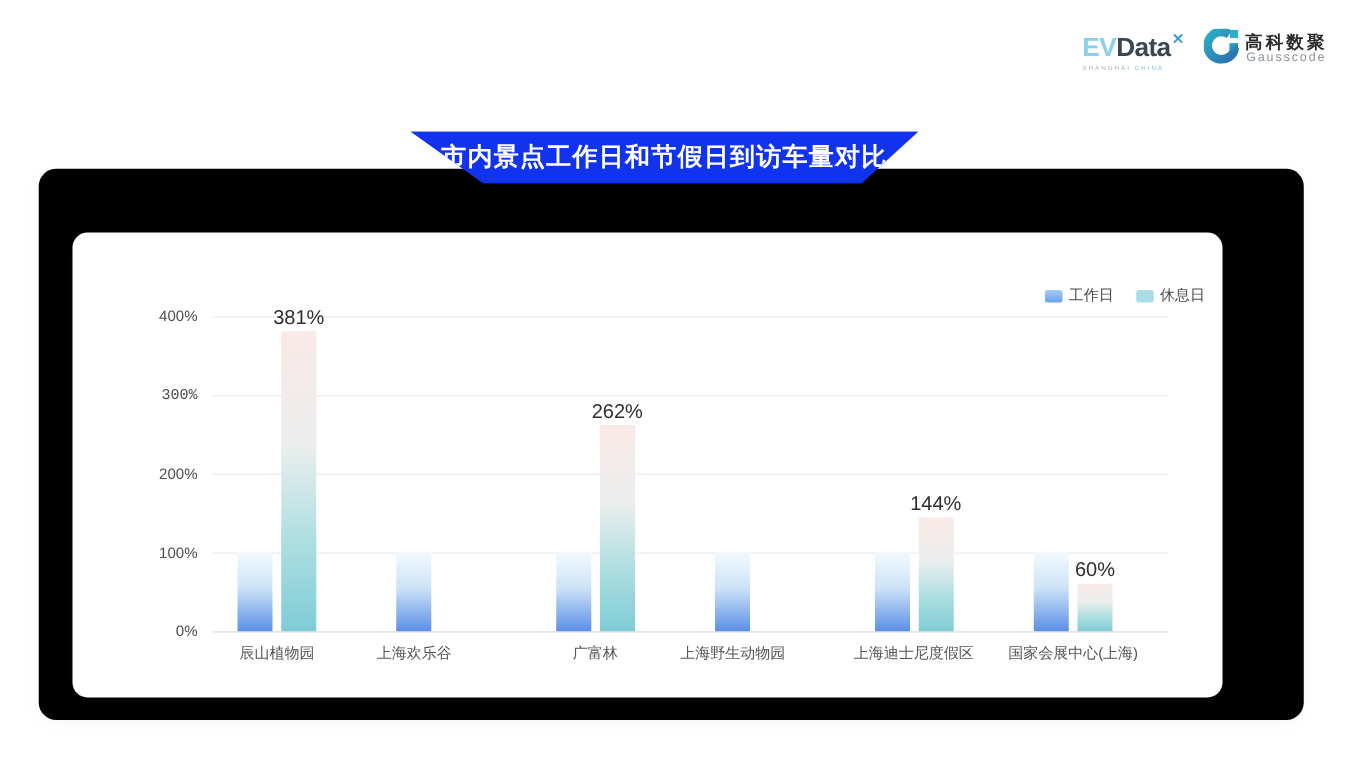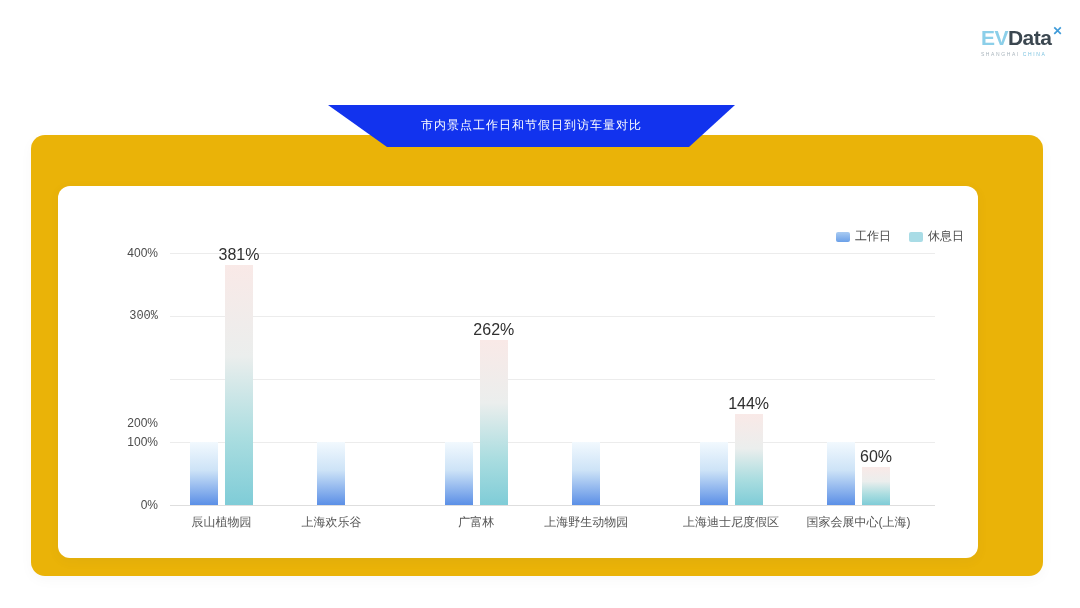--- a/index.html
+++ b/index.html
@@ -16,25 +16,25 @@
   .evdata-tag { font-size:5px; letter-spacing:1.6px; margin-top:2px; }
   .tag-l { color:#a8b4bc; } .tag-r { color:#7ec3e0; }
   .gauss { display:flex; align-items:center; gap:5px; }
   .gauss-cn { font-size:14px; font-weight:bold; color:#2b2b2b; letter-spacing:2.5px; line-height:16px; }
   .gauss-en { font-size:10px; color:#8a9297; letter-spacing:1.5px; line-height:12px; }
 
   
   .banner { position:absolute; left:328px; top:105px; width:407px; height:42px; z-index:3;
             background:#1233ee; clip-path:polygon(0 0, 100% 0, calc(100% - 46px) 100%, 59px 100%);
             display:flex; align-items:center; justify-content:center; }
-  .banner span { color:#ffffff; font-size:12px; font-weight:normal; letter-spacing:1px; padding-bottom:2px; }
+  .banner span { color:#ffffff; font-size:20px; font-weight:bold; letter-spacing:1px; padding-bottom:2px; }
 
   
   .panel { position:absolute; left:31px; top:135px; width:1012px; height:441px;
-           background:#eab308; border-radius:14px; box-shadow:0 4px 14px rgba(0,0,0,0.03); }
+           background:#000000; border-radius:14px; box-shadow:0 4px 14px rgba(0,0,0,0.03); }
   .card { position:absolute; left:27px; top:51px; width:920px; height:372px;
           background:#ffffff; border-radius:12px; box-shadow:0 3px 12px rgba(80,90,110,0.06); }
 
   
   .legend { position:absolute; top:42px; right:14px; display:flex; align-items:center; gap:18px; }
   .legend-item { display:flex; align-items:center; gap:5px; cursor:pointer; }
   .legend-mk { width:14px; height:10px; border-radius:2px; }
   .mk-work { background:linear-gradient(180deg,#a9cbf2 0%,#6ba0e8 100%); }
   .mk-rest { background:#a9dce6; }
   .legend-label { font-size:12px; color:#4a4a4a; }
@@ -57,20 +57,39 @@
 </head>
 <body>
 
 <div class="page">
 
   <div class="logos">
     <div class="evdata">
       <div class="evdata-line"><span class="evdata-ev">EV</span><span class="evdata-data">Data</span><span class="evdata-sup">✕</span></div>
       <div class="evdata-tag"><span class="tag-l">SHANGHAI</span> <span class="tag-r">CHINA</span></div>
     </div>
+    <div class="gauss">
+      <span>
+        <svg width="28" height="28" viewBox="0 0 28 28">
+          <defs>
+            <linearGradient id="gg" x1="0" y1="0" x2="1" y2="1">
+              <stop offset="0" stop-color="#2bafc4"></stop>
+                <stop offset="1" stop-color="#2d6fb3"></stop>
+            </linearGradient>
+          </defs>
+          <path d="M 20.5 4.5 A 11 11 0 1 0 25 15" fill="none" stroke="url(#gg)" stroke-width="7"></path>
+          <rect x="21" y="1" width="6.5" height="6.5" fill="#2bafc4"></rect>
+          <rect x="20.5" y="11.5" width="7" height="6" fill="url(#gg)"></rect>
+        </svg>
+      </span>
+      <div>
+        <div class="gauss-cn">高科数聚</div>
+        <div class="gauss-en">Gausscode</div>
+      </div>
+    </div>
   </div>
 
   <div class="banner">
     <span>市内景点工作日和节假日到访车量对比</span>
   </div>
 
   <div class="panel">
     <div class="card">
       <div class="legend">
           <div class="legend-item">
@@ -81,21 +100,21 @@
             <span class="legend-mk mk-rest"></span>
             <span class="legend-label">休息日</span>
           </div>
         </div>
       <div class="plot">
           <div class="gridline" style="top: 0px;"></div>
           <div class="ytick" style="top: 0px;">400%</div>
           <div class="gridline" style="top: 63px;"></div>
           <div class="ytick" style="top: 63px; font-family: Liberation Mono, monospace;">300%</div>
           <div class="gridline" style="top: 126px;"></div>
-          <div class="ytick" style="top: 126px; margin-top: 44px;">200%</div>
+          <div class="ytick" style="top: 126px;">200%</div>
           <div class="gridline" style="top: 189px;"></div>
           <div class="ytick" style="top: 189px;">100%</div>
           <div class="gridline axis" style="top: 252px;"></div>
           <div class="ytick" style="top: 252px;">0%</div>
           <div class="bar-group" style="left: 20px;">
             <div class="bar bar-work" style="height: 63px;"></div>
             <div class="bar-rest-wrap">
               <div class="bar-value">381%</div>
               <div class="bar bar-rest" style="height: 240.03px;"></div>
             </div>

